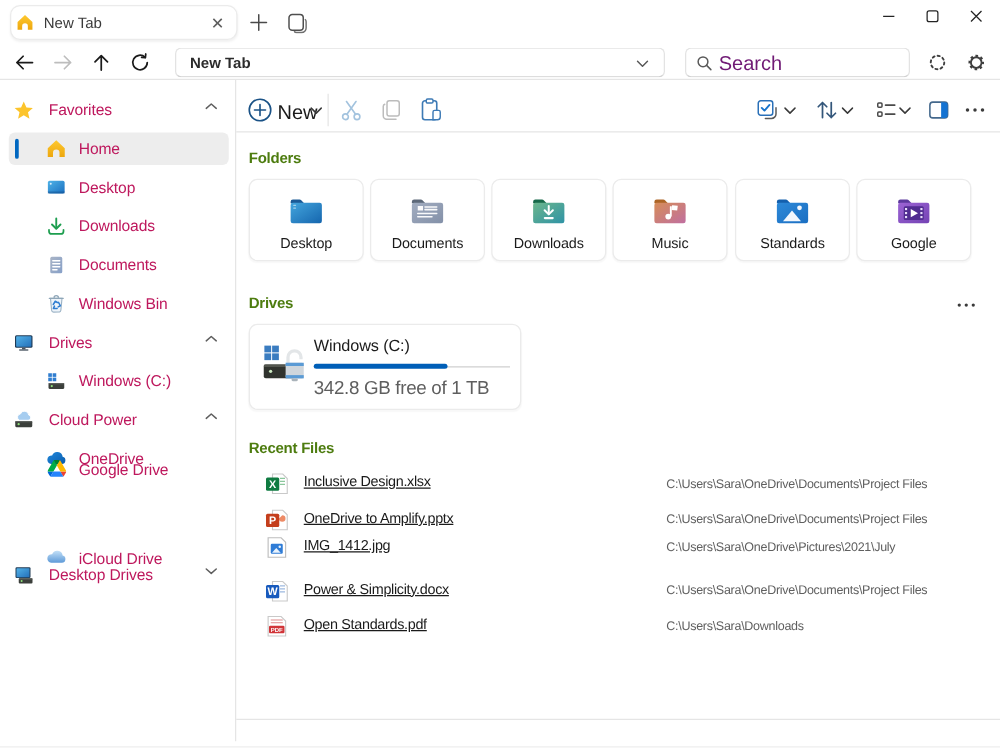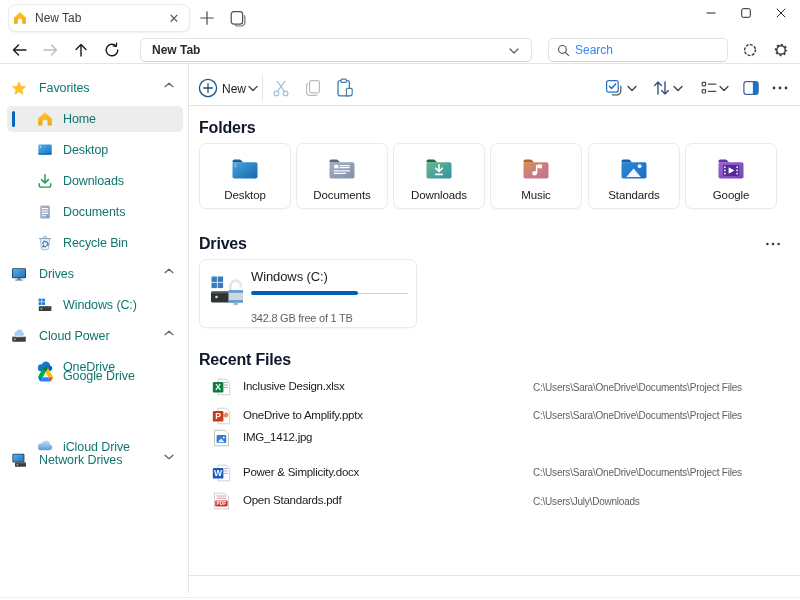--- a/index.html
+++ b/index.html
@@ -21,46 +21,46 @@
 
 #addressbar {
   position:absolute; left:140px; top:38px; width:392px; height:24px;
   background:#fff; border:1px solid #e3e3e3; border-bottom-color:#d2d2d2; border-radius:5px;
 }
 #addressbar .t { position:absolute; left:11px; top:4px; font-size:12px; font-weight:700; color:#2b2b2b; }
 #searchbox {
   position:absolute; left:548px; top:38px; width:180px; height:24px;
   background:#fff; border:1px solid #e3e3e3; border-bottom-color:#d2d2d2; border-radius:5px;
 }
-#searchbox .t { position:absolute; left:26px; top:4px; font-size:12px; color:#3b82f6; }
+#searchbox .t { position:absolute; left:26px; top:4px; font-size:16px; color:#701a75; }
 
 .hline { position:absolute; height:1px; background:#e5e5e5; }
 .vline { position:absolute; width:1px; background:#e5e5e5; }
 
 
 .srow { position:absolute; left:0; width:188px; height:31px; }
-.srow .txt { position:absolute; top:8.5px; font-size:12.5px; letter-spacing:-0.1px; color:#0f766e; }
+.srow .txt { position:absolute; top:8.5px; font-size:12.5px; letter-spacing:-0.1px; color:#be185d; }
 .srow .chev { position:absolute; right:14px; top:9px; }
 #selrow { position:absolute; left:7px; width:176px; height:26px; background:#ededed; border-radius:5px; }
 #selbar { position:absolute; left:12px; width:3px; height:16px; background:#0067c0; border-radius:2px; }
 
 
 .tbtxt { position:absolute; font-size:13px; color:#1b1b1b; }
 
 
-.h2 { position:absolute; font-size:16px; font-weight:700; color:#0f172a; letter-spacing:-0.2px; }
+.h2 { position:absolute; font-size:12px; font-weight:700; color:#4d7c0f; letter-spacing:-0.2px; }
 .card {
   position:absolute; background:#fff; border:1px solid #ebebeb; border-radius:7px;
   box-shadow:0 1px 1px rgba(0,0,0,0.03);
 }
 .fcard { width:92px; height:66px; top:143px; }
 .fcard .lbl { position:absolute; width:100%; text-align:center; top:45px; font-size:11.5px; letter-spacing:-0.1px; color:#1b1b1b; }
 .fcard svg { position:absolute; left:50%; margin-left:-14px; top:14px; }
 .frow { position:absolute; height:28px; }
-.frow .name { position:absolute; left:48px; top:7px; font-size:11.5px; letter-spacing:-0.25px; color:#1b1b1b; }
+.frow .name { position:absolute; left:48px; top:7px; font-size:11.5px; letter-spacing:-0.25px; color:#1b1b1b;text-decoration:underline; }
 .frow .path { position:absolute; left:338px; top:8.5px; font-size:10px; letter-spacing:-0.22px; color:#5f5f5f; }
 </style>
 </head>
 <body>
 
 <div id="tab">
   <svg class="ico" style="left:4px;top:5.5px" width="14" height="14" viewBox="0 0 16 16">
     <defs>
         <linearGradient id="homeg" x1="0" y1="0" x2="0" y2="1">
       <stop offset="0" stop-color="#fec82f"></stop>
@@ -190,21 +190,21 @@
   <span class="txt" style="left:63px">Documents</span>
 </div>
 
 <div class="srow" style="top:227.5px">
   <svg class="ico" style="left:37px;top:7px" width="16" height="16" viewBox="0 0 16 16">
     <path d="M3.4 3.6 h9.2 l-0.9 9.6 a1.6 1.6 0 0 1 -1.6 1.45 h-4.2 a1.6 1.6 0 0 1 -1.6 -1.45 z" fill="#eef4fa" stroke="#9cb3c6" stroke-width="0.9"></path>
     <path d="M2.4 3.6 h11.2" stroke="#8fa6b8" stroke-width="1" stroke-linecap="round"></path>
     <path d="M6.2 3.3 a1.8 1.8 0 0 1 3.6 0" stroke="#8fa6b8" stroke-width="1" fill="none"></path>
     <path d="M5.6 8.6 l1.6 -2.6 1.7 1 M9.8 6.9 l1.5 2.7 -1.8 0.9 M8.7 11.7 h-3 l0.9 -1.8" stroke="#2e7dd1" stroke-width="1.2" fill="none" stroke-linecap="round" stroke-linejoin="round"></path>
   </svg>
-  <span class="txt" style="left:63px">Recycle Bin</span>
+  <span class="txt" style="left:63px">Windows Bin</span>
 </div>
 
 <div class="srow" style="top:258.5px">
   <svg class="ico" style="left:11px;top:7px" width="16" height="16" viewBox="0 0 16 16">
     <defs>
         <linearGradient id="mong" x1="0" y1="0" x2="1" y2="1">
       <stop offset="0" stop-color="#52b2e8"></stop>
           <stop offset="1" stop-color="#2470ba"></stop>
         </linearGradient>
       </defs>
@@ -284,31 +284,31 @@
 </div>
 
 <div class="srow" style="top:444.5px">
   <svg class="ico" style="left:11px;top:7px" width="16" height="16" viewBox="0 0 16 16">
     <rect x="1.4" y="1.8" width="12" height="8.6" rx="1" fill="#1f3a55"></rect>
     <rect x="2.2" y="2.5" width="10.4" height="7.2" rx="0.5" fill="url(#mong)"></rect>
     <rect x="4" y="10.6" width="11" height="4.2" rx="0.9" fill="#3b3f3b"></rect>
     <rect x="4" y="10.6" width="11" height="0.9" rx="0.45" fill="#5c605c"></rect>
     <circle cx="6.3" cy="12.8" r="0.8" fill="#8fe07a"></circle>
   </svg>
-  <span class="txt" style="left:39px">Network Drives</span>
+  <span class="txt" style="left:39px">Desktop Drives</span>
   <svg class="chev" width="10" height="6" viewBox="0 0 10 6">
       <path d="M1 1.2 L5 4.7 L9 1.2" stroke="#5f5f5f" stroke-width="1.2" fill="none" stroke-linecap="round" stroke-linejoin="round"></path>
     </svg>
 </div>
 
 <svg class="ico" style="left:198px;top:78px" width="20" height="20" viewBox="0 0 20 20">
   <circle cx="10" cy="10" r="8.6" fill="none" stroke="#1a5286" stroke-width="1.3"></circle>
   <path d="M10 5.6 V14.4 M5.6 10 H14.4" stroke="#1a5286" stroke-width="1.3" stroke-linecap="round"></path>
 </svg>
-<span class="tbtxt" style="left:222px;top:82px;font-size:12px;">New</span>
+<span class="tbtxt" style="left:222px;top:82px;font-size:16px;">New</span>
 <svg class="ico" style="left:248px;top:85px" width="10" height="7" viewBox="0 0 10 7">
   <path d="M1 1.5 L5 5.5 L9 1.5" stroke="#3a3a3a" stroke-width="1.2" fill="none" stroke-linecap="round" stroke-linejoin="round"></path>
 </svg>
 <div class="vline" style="left:262px;top:75px;height:26px;"></div>
 
 <svg class="ico" style="left:272px;top:79px" width="18" height="18" viewBox="0 0 18 18">
   <path d="M5.2 2.2 L12.6 12.6 M12.8 2.2 L5.4 12.6" stroke="#a3c3de" stroke-width="1.3" stroke-linecap="round"></path>
   <circle cx="4.4" cy="14.4" r="2.3" fill="none" stroke="#a3c3de" stroke-width="1.3"></circle>
   <circle cx="13.6" cy="14.4" r="2.3" fill="none" stroke="#a3c3de" stroke-width="1.3"></circle>
 </svg>
@@ -481,21 +481,21 @@
     <circle cx="9.5" cy="25" r="1.3" fill="#cdeac2"></circle>
     <path d="M23.4 19 v-5.2 a5.2 5.2 0 0 1 10.4 0 v1.6" fill="none" stroke="#e3e6e8" stroke-width="2.6"></path>
     <rect x="21.5" y="18.2" width="14.5" height="12.5" rx="1.6" fill="#cfd6dc"></rect>
     <rect x="21.5" y="18.2" width="14.5" height="2.6" fill="#5b9bd5"></rect>
     <rect x="21.5" y="28.1" width="14.5" height="2.6" fill="#5b9bd5"></rect>
     <rect x="26.2" y="30.7" width="5.1" height="2.2" rx="1.1" fill="#aab3ba"></rect>
   </svg>
   <div class="abs" style="left:51px;top:8.5px;font-size:13px;letter-spacing:-0.1px;color:#1b1b1b;">Windows (C:)</div>
   <div class="abs" style="left:51px;top:32.6px;width:157px;height:1px;background:#cfcfcf;"></div>
   <div class="abs" style="left:51px;top:31.4px;width:107px;height:3.6px;border-radius:2px;background:#005fb8;"></div>
-  <div class="abs" style="left:51px;top:52px;font-size:11px;letter-spacing:-0.25px;color:#5f5f5f;">342.8 GB free of 1 TB</div>
+  <div class="abs" style="left:51px;top:42px;font-size:15px;letter-spacing:-0.25px;color:#5f5f5f;">342.8 GB free of 1 TB</div>
 </div>
 
 <div class="h2" style="left:199px;top:351px">Recent Files</div>
 
 <div class="frow" style="left:195px;top:373.4px;width:605px;">
   <svg class="abs" style="left:17px;top:5px" width="19" height="18" viewBox="0 0 19 18">
     <path d="M6 1.2 h8.2 l3.6 3.6 V16.8 H6 z" fill="#ffffff" stroke="#c9c9c9" stroke-width="0.9"></path>
     <path d="M12 4.6 h4 M12 7 h4 M12 9.4 h4" stroke="#8cc79d" stroke-width="1"></path>
     <rect x="0.8" y="4" width="10.6" height="10.6" rx="1.2" fill="#0f7b41"></rect>
     <text x="6.1" y="12" font-family="Liberation Sans, sans-serif" font-size="8.6" font-weight="bold" fill="#ffffff" text-anchor="middle">X</text>
@@ -514,36 +514,37 @@
   <span class="path">C:\Users\Sara\OneDrive\Documents\Project Files</span>
 </div>
 <div class="frow" style="left:195px;top:424px;width:605px;">
   <svg class="abs" style="left:18px;top:5px" width="17" height="18" viewBox="0 0 17 18">
     <path d="M1.5 1.2 h10.4 l3.6 3.6 V16.8 H1.5 z" fill="#ffffff" stroke="#bdbdbd" stroke-width="0.9"></path>
     <rect x="3.6" y="6" width="9.6" height="8" rx="1" fill="#2f7cd6"></rect>
     <circle cx="10.8" cy="8.4" r="1" fill="#eaf3fc"></circle>
     <path d="M4.6 13.2 L8 9.4 L11.6 13.2 z" fill="#eaf3fc"></path>
   </svg>
   <span class="name">IMG_1412.jpg</span>
+  <span class="path">C:\Users\Sara\OneDrive\Pictures\2021\July</span>
 </div>
 <div class="frow" style="left:195px;top:458.6px;width:605px;">
   <svg class="abs" style="left:17px;top:5px" width="19" height="18" viewBox="0 0 19 18">
     <path d="M6 1.2 h8.2 l3.6 3.6 V16.8 H6 z" fill="#ffffff" stroke="#c9c9c9" stroke-width="0.9"></path>
     <path d="M12 4.6 h4 M12 7 h4 M12 9.4 h4" stroke="#9db9e0" stroke-width="1"></path>
     <rect x="0.8" y="4" width="10.6" height="10.6" rx="1.2" fill="#185abd"></rect>
     <text x="6.1" y="12" font-family="Liberation Sans, sans-serif" font-size="8.6" font-weight="bold" fill="#ffffff" text-anchor="middle">W</text>
   </svg>
   <span class="name">Power &amp; Simplicity.docx</span>
   <span class="path">C:\Users\Sara\OneDrive\Documents\Project Files</span>
 </div>
 <div class="frow" style="left:195px;top:487px;width:605px;">
   <svg class="abs" style="left:18px;top:5px" width="17" height="18" viewBox="0 0 17 18">
     <path d="M1.5 1.2 h10.4 l3.6 3.6 V16.8 H1.5 z" fill="#ffffff" stroke="#c9c9c9" stroke-width="0.9"></path>
     <path d="M3.6 4 h9.6 M3.6 6.2 h9.6" stroke="#e08a8a" stroke-width="0.9"></path>
     <rect x="2.2" y="8.6" width="12.4" height="6" rx="1" fill="#d13438"></rect>
     <text x="8.4" y="13.3" font-family="Liberation Sans, sans-serif" font-size="4.8" font-weight="bold" fill="#ffffff" text-anchor="middle">PDF</text>
   </svg>
   <span class="name">Open Standards.pdf</span>
-  <span class="path">C:\Users\July\Downloads</span>
+  <span class="path">C:\Users\Sara\Downloads</span>
 </div>
 
 <div class="hline" style="left:189px;top:575px;width:611px;"></div>
 <div class="hline" style="left:0;top:596.5px;width:800px;background:#eeeeee;"></div>
 
 </body></html>

